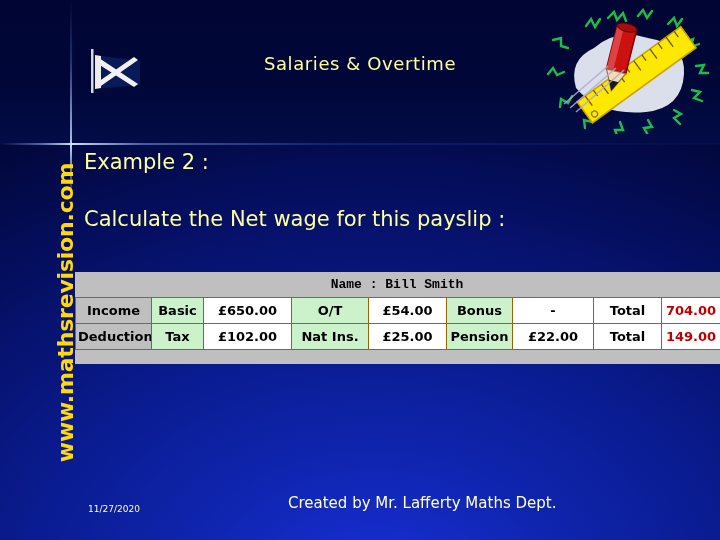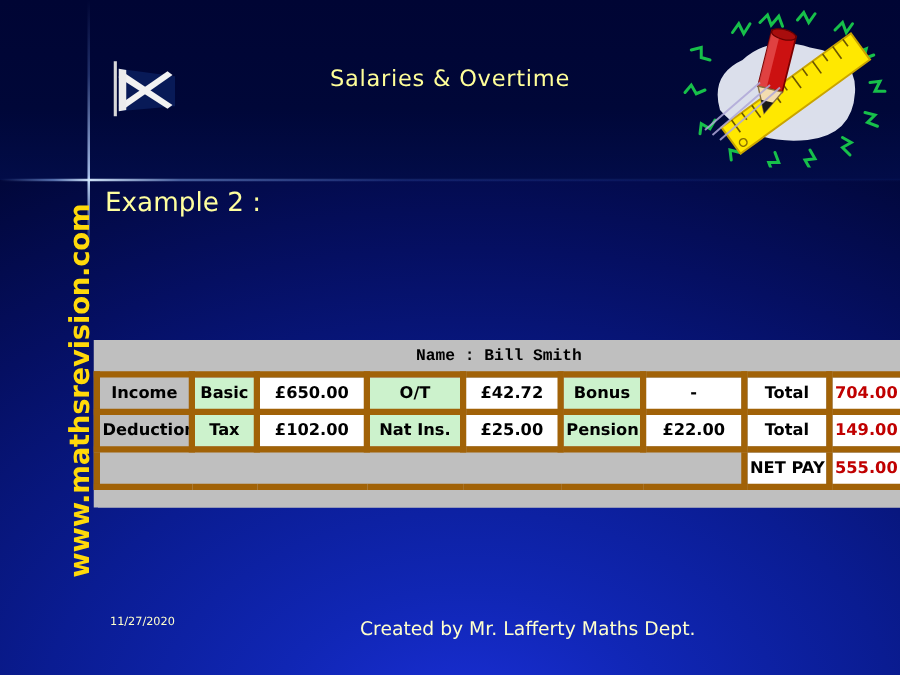--- a/index.html
+++ b/index.html
@@ -113,21 +113,21 @@
   .payslip {
     position: absolute;
     left: 75px; top: 272px;
     width: 645px;
     border-collapse: collapse;
     table-layout: fixed;
     background: #bfbfbf;
     font-family: "DejaVu Sans", sans-serif;
   }
   .payslip td {
-    border: 5px solid #a16207;
+    border: 1px solid #a16207;
     height: 25px;
     font-size: 13px;
     text-align: center;
     vertical-align: middle;
     padding: 0 2px;
     overflow: hidden;
     white-space: nowrap;
   }
   .c-gray   { background: #bfbfbf; color: #000; font-weight: bold; }
   .c-green  { background: #ccf2cc; color: #000; font-weight: bold; }
@@ -141,21 +141,21 @@
     font-weight: bold;
     font-size: 13px;
     padding-left: 0;
     font-family: Liberation Mono, monospace;
   }
   .name-cell { text-align: center !important; }
   .row-pad td { border: none; background: #bfbfbf; height: 14px; }
   
   .footer-date {
     position: absolute;
-    left: 88px; top: 493px;
+    left: 88px; top: 504px;
     color: #ffffcc;
     font-size: 9px;
     font-family: "DejaVu Sans", sans-serif;
     text-align: right;
   }
   .footer-credit {
     position: absolute;
     left: 288px; top: 494px;
     color: #ffffcc;
     font-size: 15px;
@@ -228,20 +228,21 @@
       <line x1="24" y1="100" x2="70" y2="60"></line>
       <line x1="30" y1="104" x2="78" y2="62"></line>
     </g>
   </svg>
 
   <div class="title">Salaries &amp; Overtime</div>
 
   <div class="site-url">www.mathsrevision.com</div>
 
   <div class="example-label">Example 2 :</div>
+  <div class="instruction">Calculate the Net wage for this payslip :</div>
 
   <table class="payslip">
     <colgroup>
       <col style="width:76px">
       <col style="width:52px">
       <col style="width:88px">
       <col style="width:77px">
       <col style="width:78px">
       <col style="width:66px">
       <col style="width:81px">
@@ -250,42 +251,37 @@
     </colgroup>
     <tbody>
       <tr class="name-row">
         <td colspan="9" class="name-cell">Name  :  Bill  Smith</td>
       </tr>
       <tr>
         <td class="c-gray">Income</td>
         <td class="c-green">Basic</td>
         <td class="c-white">£650.00</td>
         <td class="c-green">O/T</td>
-        <td class="c-white">£42.72</td>
+        <td class="c-white">£54.00</td>
         <td class="c-green">Bonus</td>
         <td class="c-white">-</td>
         <td class="c-white">Total</td>
         <td class="c-red">704.00</td>
       </tr>
       <tr>
         <td class="c-gray">Deductions</td>
         <td class="c-green">Tax</td>
         <td class="c-white">£102.00</td>
         <td class="c-green">Nat Ins.</td>
         <td class="c-white">£25.00</td>
         <td class="c-green">Pension</td>
         <td class="c-white">£22.00</td>
         <td class="c-white">Total</td>
         <td class="c-red">149.00</td>
       </tr>
-      <tr>
-        <td colspan="7" class="c-noborder"></td>
-        <td class="c-white">NET PAY</td>
-        <td class="c-red">555.00</td>
-      </tr>
       <tr class="row-pad">
         <td colspan="9"></td>
       </tr>
     </tbody>
   </table>
 
   <div class="footer-date">11/27/2020</div>
   <div class="footer-credit">Created by Mr. Lafferty Maths Dept.</div>
 
 </div>

